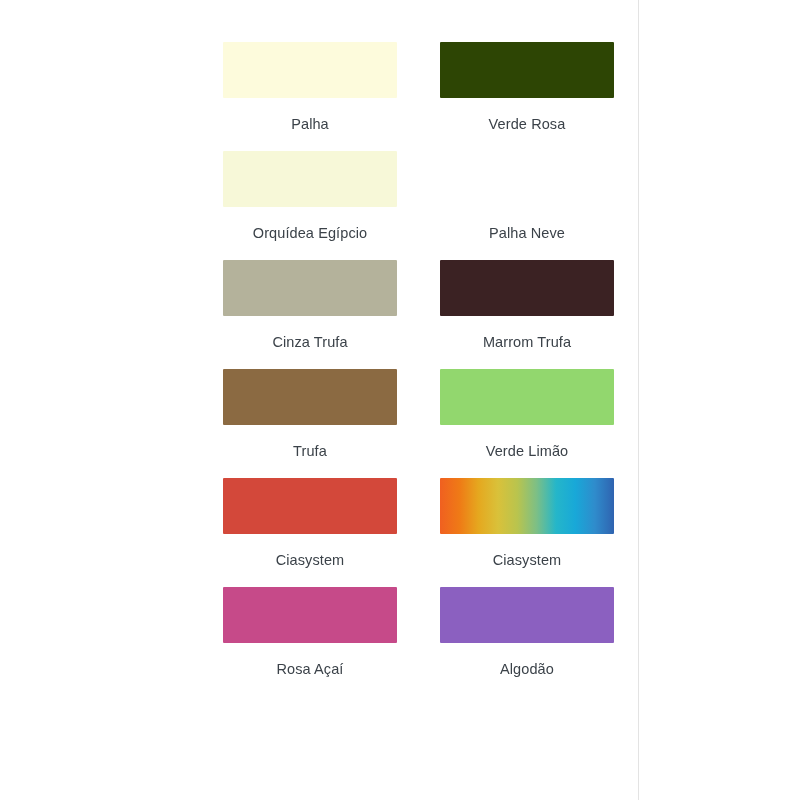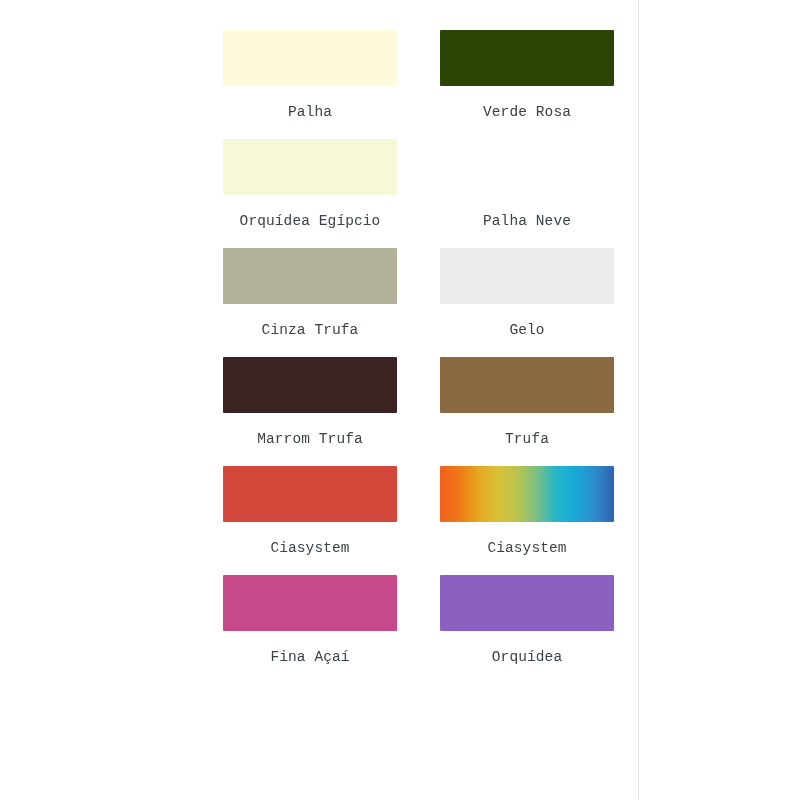--- a/index.html
+++ b/index.html
@@ -11,26 +11,25 @@
     height: 800px;
     background: #ffffff;
     font-family: "Liberation Sans", sans-serif;
     overflow: hidden;
     position: relative;
   }
 
   #color-palette-panel {
     position: absolute;
     left: 0;
-    top: 4px;
+    top: 16px;
     width: 638px;
     height: 784px;
     background: #ffffff;
     box-sizing: border-box;
-    font-family: Liberation Mono, monospace;
   }
 
   #right-divider {
     position: absolute;
     left: 638px;
     top: 0;
     width: 1px;
     height: 800px;
     background: #e3e3e3;
   }
@@ -104,44 +103,44 @@
       </div>
       <div class="swatch-cell">
         <div class="swatch-chip" style="background: rgb(255, 255, 255);"></div>
         <div class="swatch-label">Palha Neve</div>
       </div>
       <div class="swatch-cell">
         <div class="swatch-chip" style="background: rgb(180, 178, 155);"></div>
         <div class="swatch-label">Cinza Trufa</div>
       </div>
       <div class="swatch-cell">
-        <div class="swatch-chip" style="background: rgb(235, 235, 235);"></div>
-        <div class="swatch-label">Gelo</div>
-      </div>
-      <div class="swatch-cell">
         <div class="swatch-chip" style="background: rgb(59, 34, 35);"></div>
         <div class="swatch-label">Marrom Trufa</div>
       </div>
       <div class="swatch-cell">
         <div class="swatch-chip" style="background: rgb(139, 106, 66);"></div>
         <div class="swatch-label">Trufa</div>
+      </div>
+      <div class="swatch-cell">
+        <div class="swatch-chip" style="background: rgb(146, 215, 110);"></div>
+        <div class="swatch-label">Verde Limão</div>
       </div>
       <div class="swatch-cell">
         <div class="swatch-chip" style="background: rgb(211, 72, 58);"></div>
         <div class="swatch-label">Ciasystem</div>
       </div>
       <div class="swatch-cell">
         <div class="swatch-chip" style="background: linear-gradient(to right, rgb(240, 96, 32), rgb(239, 122, 22), rgb(229, 168, 31), rgb(217, 193, 58), rgb(185, 196, 78), rgb(124, 191, 134), rgb(37, 182, 201), rgb(24, 168, 216), rgb(47, 140, 204), rgb(47, 99, 176));"></div>
         <div class="swatch-label">Ciasystem</div>
       </div>
       <div class="swatch-cell">
         <div class="swatch-chip" style="background: rgb(198, 74, 137);"></div>
-        <div class="swatch-label">Fina Açaí</div>
+        <div class="swatch-label">Rosa Açaí</div>
       </div>
       <div class="swatch-cell">
         <div class="swatch-chip" style="background: rgb(139, 96, 192);"></div>
-        <div class="swatch-label">Orquídea</div>
+        <div class="swatch-label">Algodão</div>
       </div>
     </div>
 </div>
 
 <div id="right-divider"></div>
 <div id="right-blank-area"></div>
 
 </body></html>

